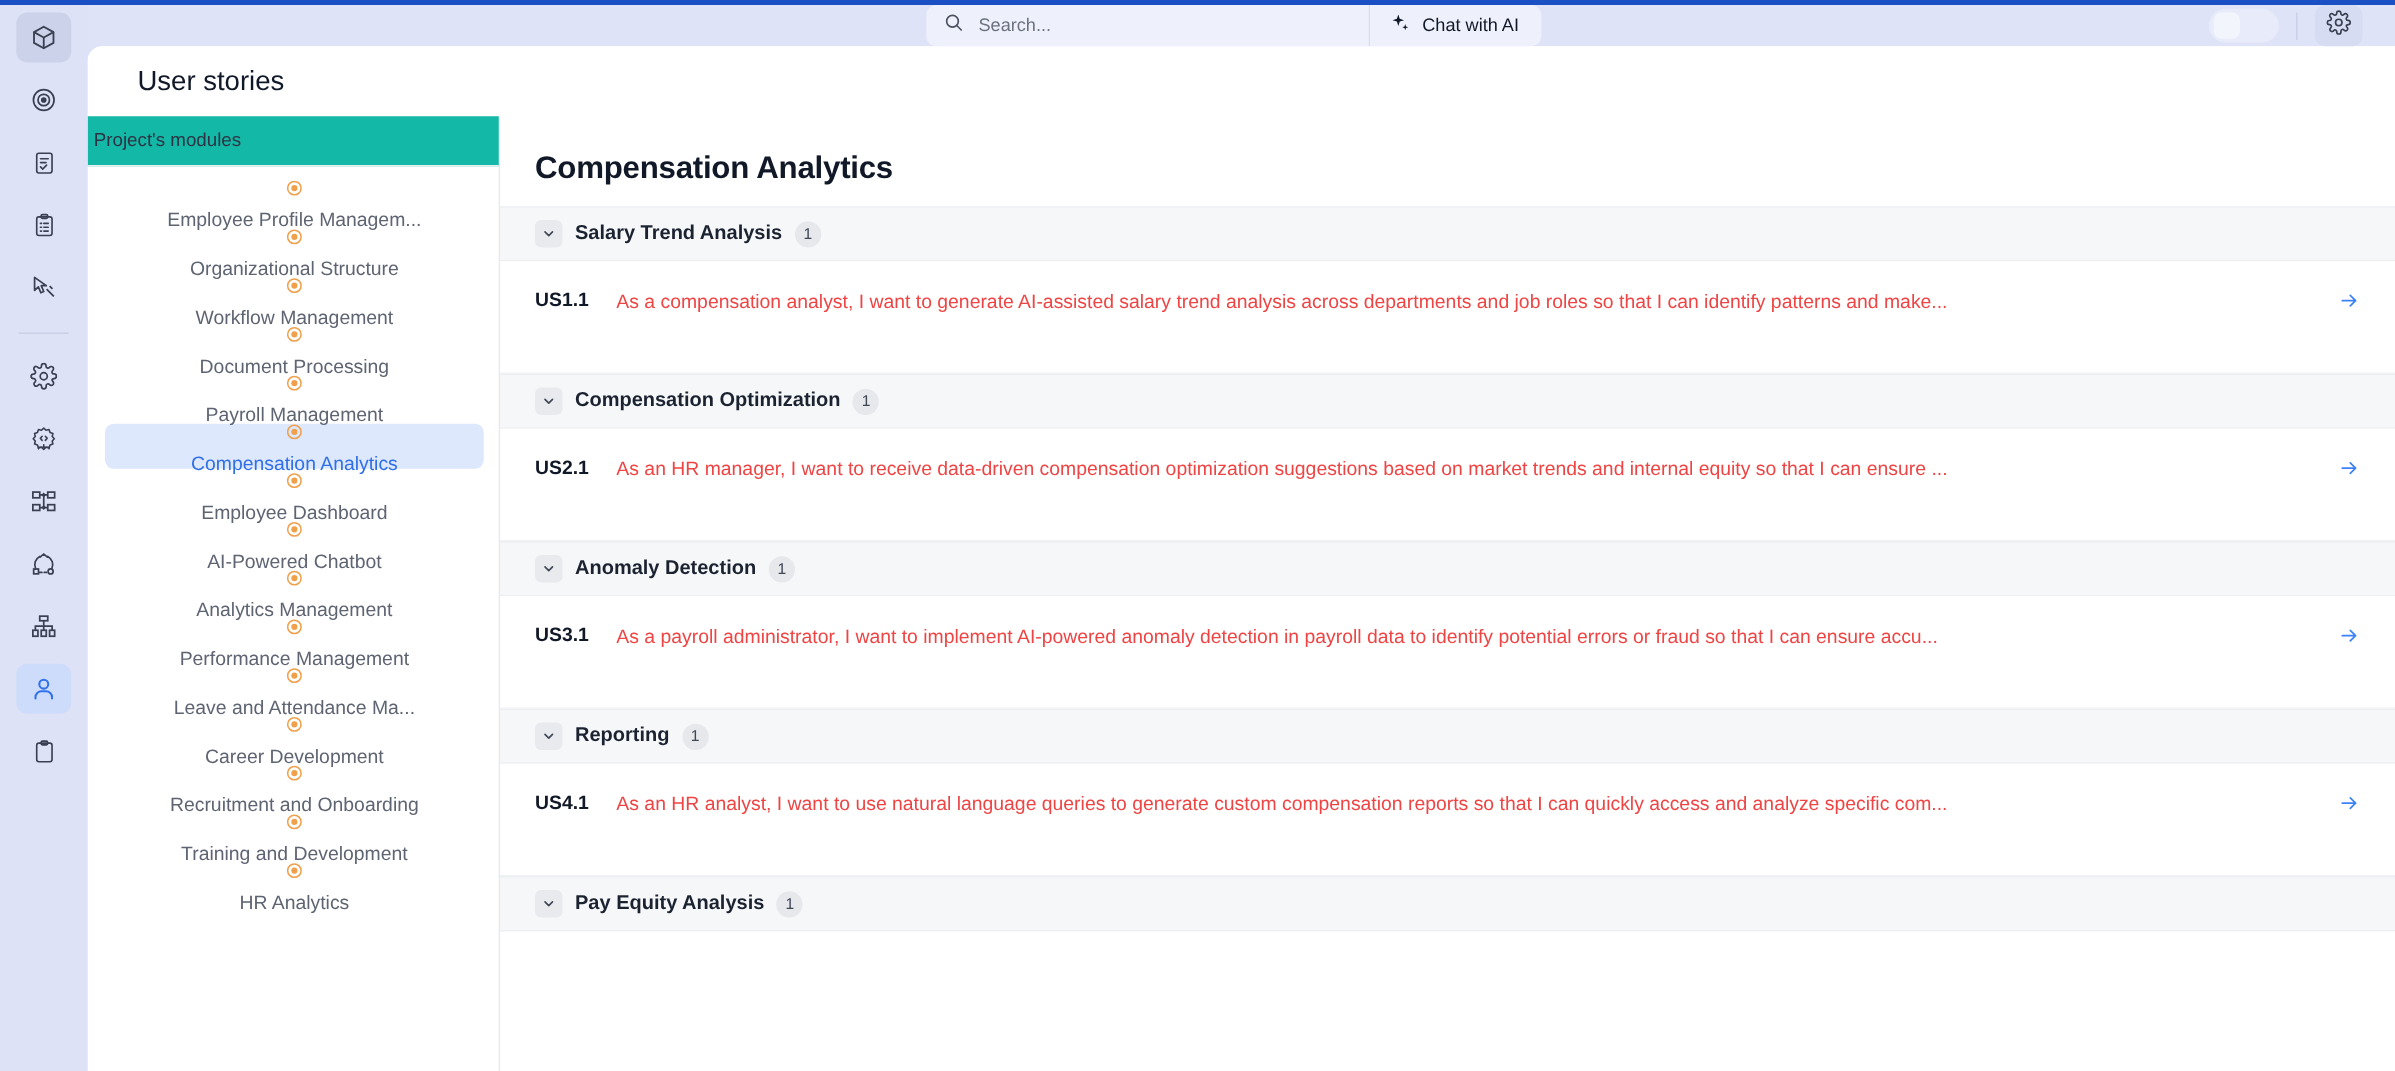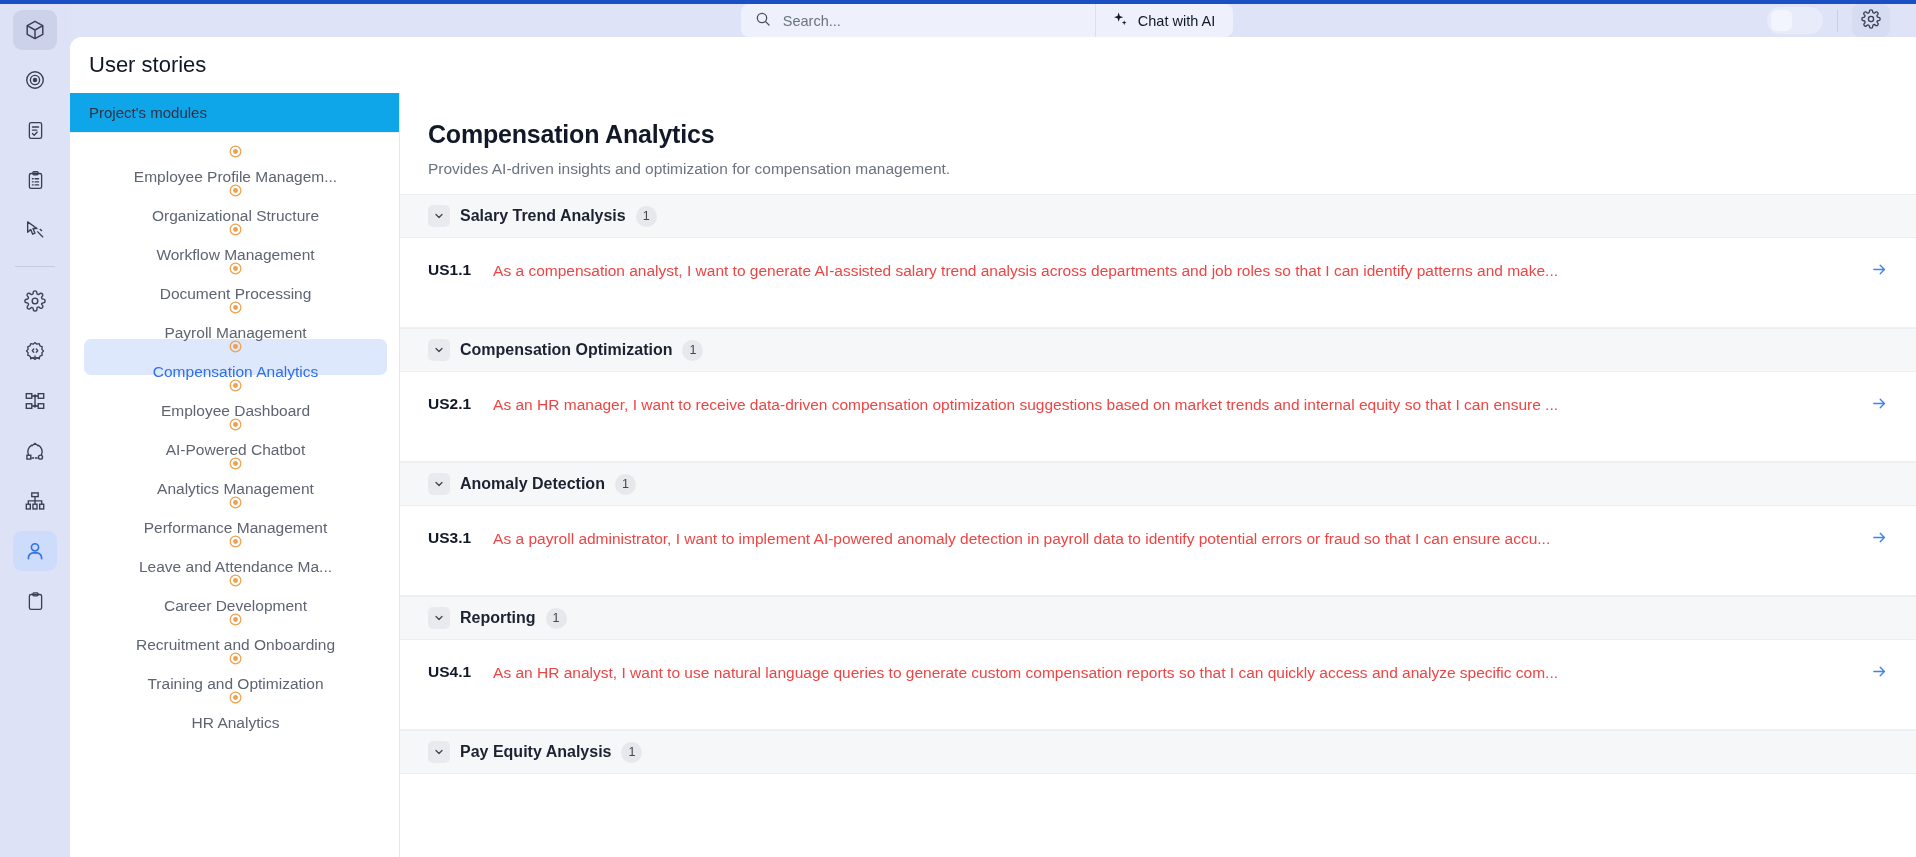--- a/index.html
+++ b/index.html
@@ -80,35 +80,35 @@
   .vdiv { width: 1px; height: 22px; background: #c7cde7; }
   .gear-btn {
     width: 38px; height: 33px; border-radius: 8px; background: #d6dcf1;
     display: flex; align-items: center; justify-content: center;
     color: #3a3f52; cursor: pointer;
   }
 
   
   .page-title-bar {
     height: 56px; display: flex; align-items: center;
-    padding-left: 19px; background: #fff; flex: 0 0 56px;
+    padding-left: 40px; background: #fff; flex: 0 0 56px;
   }
   .page-title { font-size: 22px; color: #111827; font-weight: 400; }
 
   
   .body-split { flex: 1; display: flex; min-height: 0; }
 
   
   .modules {
     width: 330px; flex: 0 0 330px; display: flex; flex-direction: column;
     border-right: 1px solid #e6e8ef; min-height: 0;
   }
   .modules-head {
-    height: 40px; background: #0ea5e9; display: flex; align-items: center;
-    padding-left: 19px; font-size: 15px; color: #2d3344;
+    height: 40px; background: #14b8a6; display: flex; align-items: center;
+    padding-left: 5px; font-size: 15px; color: #2d3344;
     border-bottom: 1px solid #eceef3; flex: 0 0 40px;
   }
   .modules-scroll {
     flex: 1; overflow-y: auto; padding: 8px 0 0 0; position: relative;
     scrollbar-width: thin;
   }
   .modules-scroll::-webkit-scrollbar { width: 13px; }
   .modules-scroll::-webkit-scrollbar-track { background: #f4f4f6; }
   .modules-scroll::-webkit-scrollbar-thumb { background: #bdbdc4; border-radius: 0; }
   .mod-item {
@@ -420,36 +420,35 @@
                   <circle cx="8" cy="8" r="6.6" stroke="#f0a04b" stroke-width="1.5"></circle>
                   <circle cx="8" cy="8" r="3" fill="#f0a04b"></circle>
                 </svg></span>
               <span>Recruitment and Onboarding</span>
             </div>
             <div class="mod-item">
               <span class="dot-icon"><svg width="13" height="13" viewBox="0 0 16 16" fill="none">
                   <circle cx="8" cy="8" r="6.6" stroke="#f0a04b" stroke-width="1.5"></circle>
                   <circle cx="8" cy="8" r="3" fill="#f0a04b"></circle>
                 </svg></span>
-              <span>Training and Optimization</span>
+              <span>Training and Development</span>
             </div>
             <div class="mod-item">
               <span class="dot-icon"><svg width="13" height="13" viewBox="0 0 16 16" fill="none">
                   <circle cx="8" cy="8" r="6.6" stroke="#f0a04b" stroke-width="1.5"></circle>
                   <circle cx="8" cy="8" r="3" fill="#f0a04b"></circle>
                 </svg></span>
               <span>HR Analytics</span>
             </div>
           </div>
       </aside>
 
       <section class="stories">
         <div class="stories-head">
           <div class="mod-title">Compensation Analytics</div>
-          <div class="mod-desc">Provides AI-driven insights and optimization for compensation management.</div>
         </div>
         <div id="story-groups">
             <div class="group-header">
               <span class="chev">
                 <svg width="12" height="12" viewBox="0 0 24 24" fill="none" stroke="currentColor" stroke-width="2.6" stroke-linecap="round" stroke-linejoin="round">
                   <path d="M6 9l6 6 6-6"></path>
                 </svg>
               </span>
               <span class="group-name">Salary Trend Analysis</span>
               <span class="count-badge">1</span>

